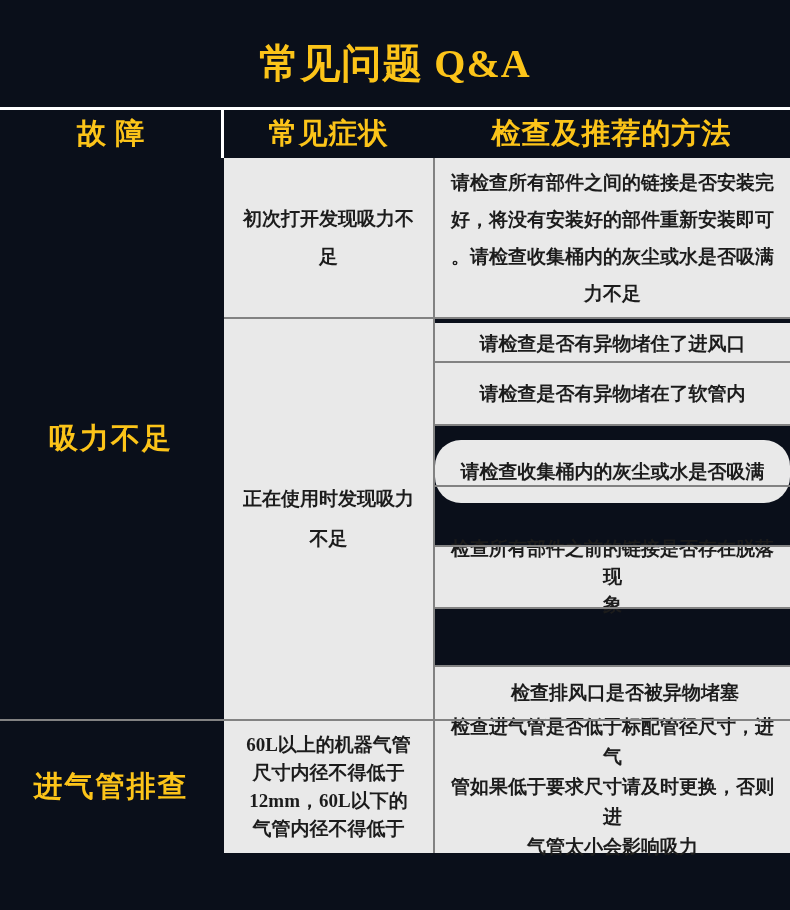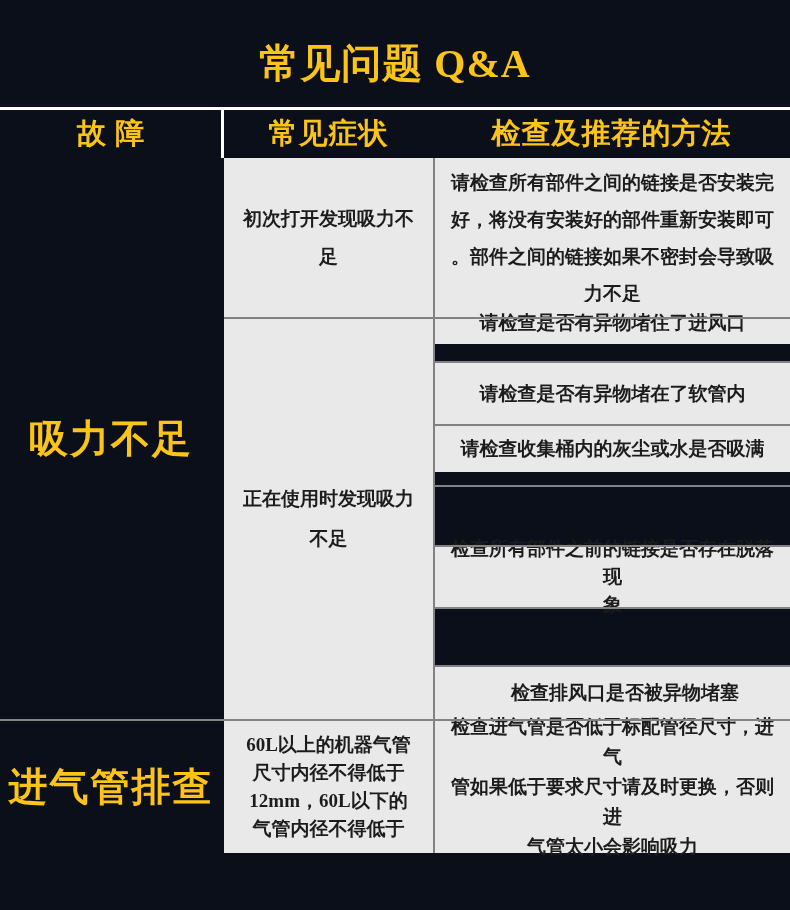--- a/index.html
+++ b/index.html
@@ -34,41 +34,41 @@
     top: 110px; height: 48px;
     display: flex; align-items: center; justify-content: center;
     font-size: 29px; color: var(--accent-yellow); letter-spacing: 1px;
   }
   .hdr-fault   { left: 0;     width: 222px; }
   .hdr-symptom { left: 224px; width: 209px; }
   .hdr-method  { left: 433px; width: 357px; }
 
   .fault-cell {
     display: flex; align-items: center; justify-content: center;
-    font-size: 39px; color: var(--accent-yellow); letter-spacing: 2px;
+    font-size: 29px; color: var(--accent-yellow); letter-spacing: 2px;
     text-align: center;
   }
   .fault1 { left: 0; top: 158px; width: 222px; height: 561px; }
   .fault2 { left: 0; top: 721px; width: 222px; height: 132px; }
 
   .cell {
     background: var(--cell-bg); color: var(--cell-text);
     font-size: 19px;
     display: flex; align-items: center; justify-content: center;
     text-align: center; white-space: pre-line;
     padding: 0 8px;
   }
   .sym1 { left: 224px; top: 158px; width: 209px; height: 159px; line-height: 38px; }
   .sym2 { left: 224px; top: 319px; width: 209px; height: 400px; line-height: 40px; }
   .sym3 { left: 224px; top: 721px; width: 209px; height: 132px; line-height: 28px; }
 
   .met1 { left: 435px; top: 158px; width: 355px; height: 159px; line-height: 37px; }
-  .met2 { left: 435px; top: 302px; width: 355px; height: 42px; }
+  .met2 { left: 435px; top: 323px; width: 355px; height: 42px; }
   .met3 { left: 435px; top: 363px; width: 355px; height: 61px; }
-  .met4 { left: 435px; top: 426px; width: 355px; height: 46px; }
+  .met4 { left: 435px; top: 440px; width: 355px; height: 63px; border-radius: 26px; }
   .met5 { left: 435px; top: 487px; width: 355px; height: 58px; }
   .met6 { left: 435px; top: 547px; width: 355px; height: 60px; line-height: 28px; }
   .met7 { left: 435px; top: 609px; width: 355px; height: 56px; }
   .met8 { left: 435px; top: 667px; width: 380px; height: 52px; }
   .met9 { left: 435px; top: 721px; width: 355px; height: 132px; line-height: 30px; }
 
   .grid { background: var(--grid-gray); }
   .vgrid  { left: 433px; top: 158px; width: 2px; height: 695px; }
   .hg1 { left: 224px; top: 317px; width: 566px; height: 2px; }
   .hg2 { left: 433px; top: 361px; width: 357px; height: 2px; }
@@ -100,21 +100,21 @@
 足</div>
   <div class="abs cell sym2">正在使用时发现吸力
 不足</div>
   <div class="abs cell sym3">60L以上的机器气管
 尺寸内径不得低于
 12mm，60L以下的
 气管内径不得低于</div>
 
   <div class="abs cell met1">请检查所有部件之间的链接是否安装完
 好，将没有安装好的部件重新安装即可
-。部件之间的链接如果不密封会导致吸
+。请检查收集桶内的灰尘或水是否吸满
 力不足</div>
   <div class="abs cell met2">请检查是否有异物堵住了进风口</div>
   <div class="abs cell met3">请检查是否有异物堵在了软管内</div>
   <div class="abs cell met4">请检查收集桶内的灰尘或水是否吸满</div>
   <div class="abs cell met6">检查所有部件之前的链接是否存在脱落现
 象</div>
   <div class="abs cell met8">检查排风口是否被异物堵塞</div>
   <div class="abs cell met9">检查进气管是否低于标配管径尺寸，进气
 管如果低于要求尺寸请及时更换，否则进
 气管太小会影响吸力</div>

